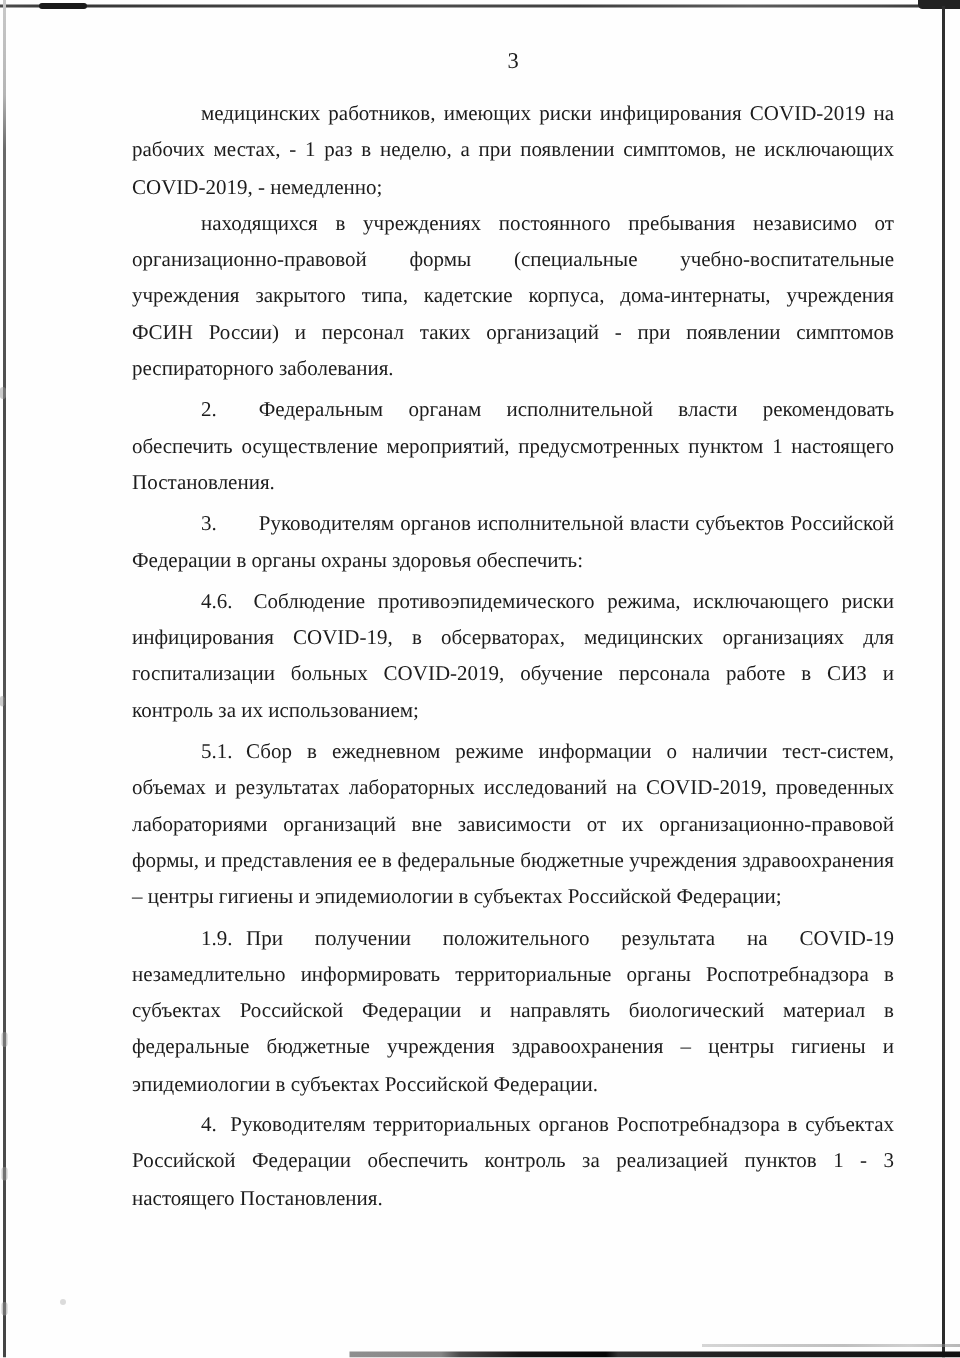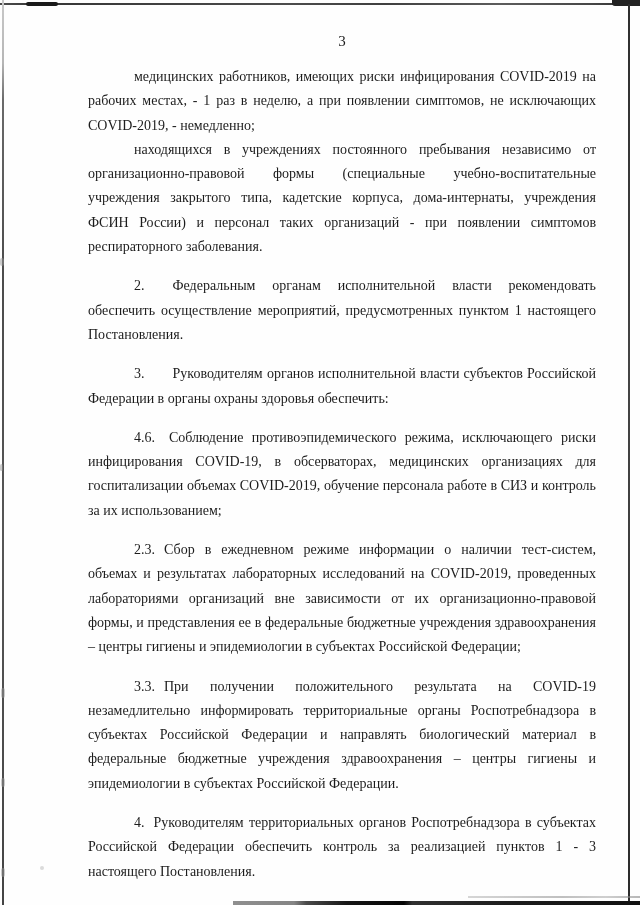--- a/index.html
+++ b/index.html
@@ -73,21 +73,21 @@
     font-size: 15px;
     margin: 0 0 15px 0;
   }
   p.para {
     margin: 0;
     font-size: 14px;
     line-height: 24.3px;
     text-align: justify;
     text-indent: 46px;
   }
-  p.para.numbered { margin-top: 15px; }
+  p.para.numbered { margin-top: 3px; }
   .pnum { white-space: nowrap; }
   .pnum.wide { margin-right: 28px; }
   .pnum.med  { margin-right: 14px; }
   .pnum.sm   { margin-right: 9px; }
 </style>
 </head>
 <body>
 
 <div class="scan-border-top"></div>
 <div class="scan-blob-top-left"></div>
@@ -117,28 +117,28 @@
 
   <p class="para numbered">
     <span class="pnum wide">2.</span><span>Федеральным органам исполнительной власти рекомендовать обеспечить осуществление мероприятий, предусмотренных пунктом 1 настоящего Постановления.</span>
   </p>
 
   <p class="para numbered">
     <span class="pnum wide">3.</span><span>Руководителям органов исполнительной власти субъектов Российской Федерации в органы охраны здоровья обеспечить:</span>
   </p>
 
   <p class="para numbered">
-    <span class="pnum med">4.6.</span><span>Соблюдение противоэпидемического режима, исключающего риски инфицирования COVID-19, в обсерваторах, медицинских организациях для госпитализации объемах COVID-2019, обучение персонала работе в СИЗ и контроль за их использованием;</span>
+    <span class="pnum med">4.6.</span><span>Соблюдение противоэпидемического режима, исключающего риски инфицирования COVID-19, в обсерваторах, медицинских организациях для госпитализации больных COVID-2019, обучение персонала работе в СИЗ и контроль за их использованием;</span>
   </p>
 
   <p class="para numbered">
-    <span class="pnum sm">2.3.</span><span>Сбор в ежедневном режиме информации о наличии тест-систем, объемах и результатах лабораторных исследований на COVID-2019, проведенных лабораториями организаций вне зависимости от их организационно-правовой формы, и представления ее в федеральные бюджетные учреждения здравоохранения – центры гигиены и эпидемиологии в субъектах Российской Федерации;</span>
+    <span class="pnum sm">5.1.</span><span>Сбор в ежедневном режиме информации о наличии тест-систем, объемах и результатах лабораторных исследований на COVID-2019, проведенных лабораториями организаций вне зависимости от их организационно-правовой формы, и представления ее в федеральные бюджетные учреждения здравоохранения – центры гигиены и эпидемиологии в субъектах Российской Федерации;</span>
   </p>
 
   <p class="para numbered">
-    <span class="pnum sm">3.3.</span><span>При получении положительного результата на COVID-19 незамедлительно информировать территориальные органы Роспотребнадзора в субъектах Российской Федерации и направлять биологический материал в федеральные бюджетные учреждения здравоохранения – центры гигиены и эпидемиологии в субъектах Российской Федерации.</span>
+    <span class="pnum sm">1.9.</span><span>При получении положительного результата на COVID-19 незамедлительно информировать территориальные органы Роспотребнадзора в субъектах Российской Федерации и направлять биологический материал в федеральные бюджетные учреждения здравоохранения – центры гигиены и эпидемиологии в субъектах Российской Федерации.</span>
   </p>
 
   <p class="para numbered">
     <span class="pnum sm">4.</span><span>Руководителям территориальных органов Роспотребнадзора в субъектах Российской Федерации обеспечить контроль за реализацией пунктов 1 - 3 настоящего Постановления.</span>
   </p>
 
 </div>
 
 </body></html>

